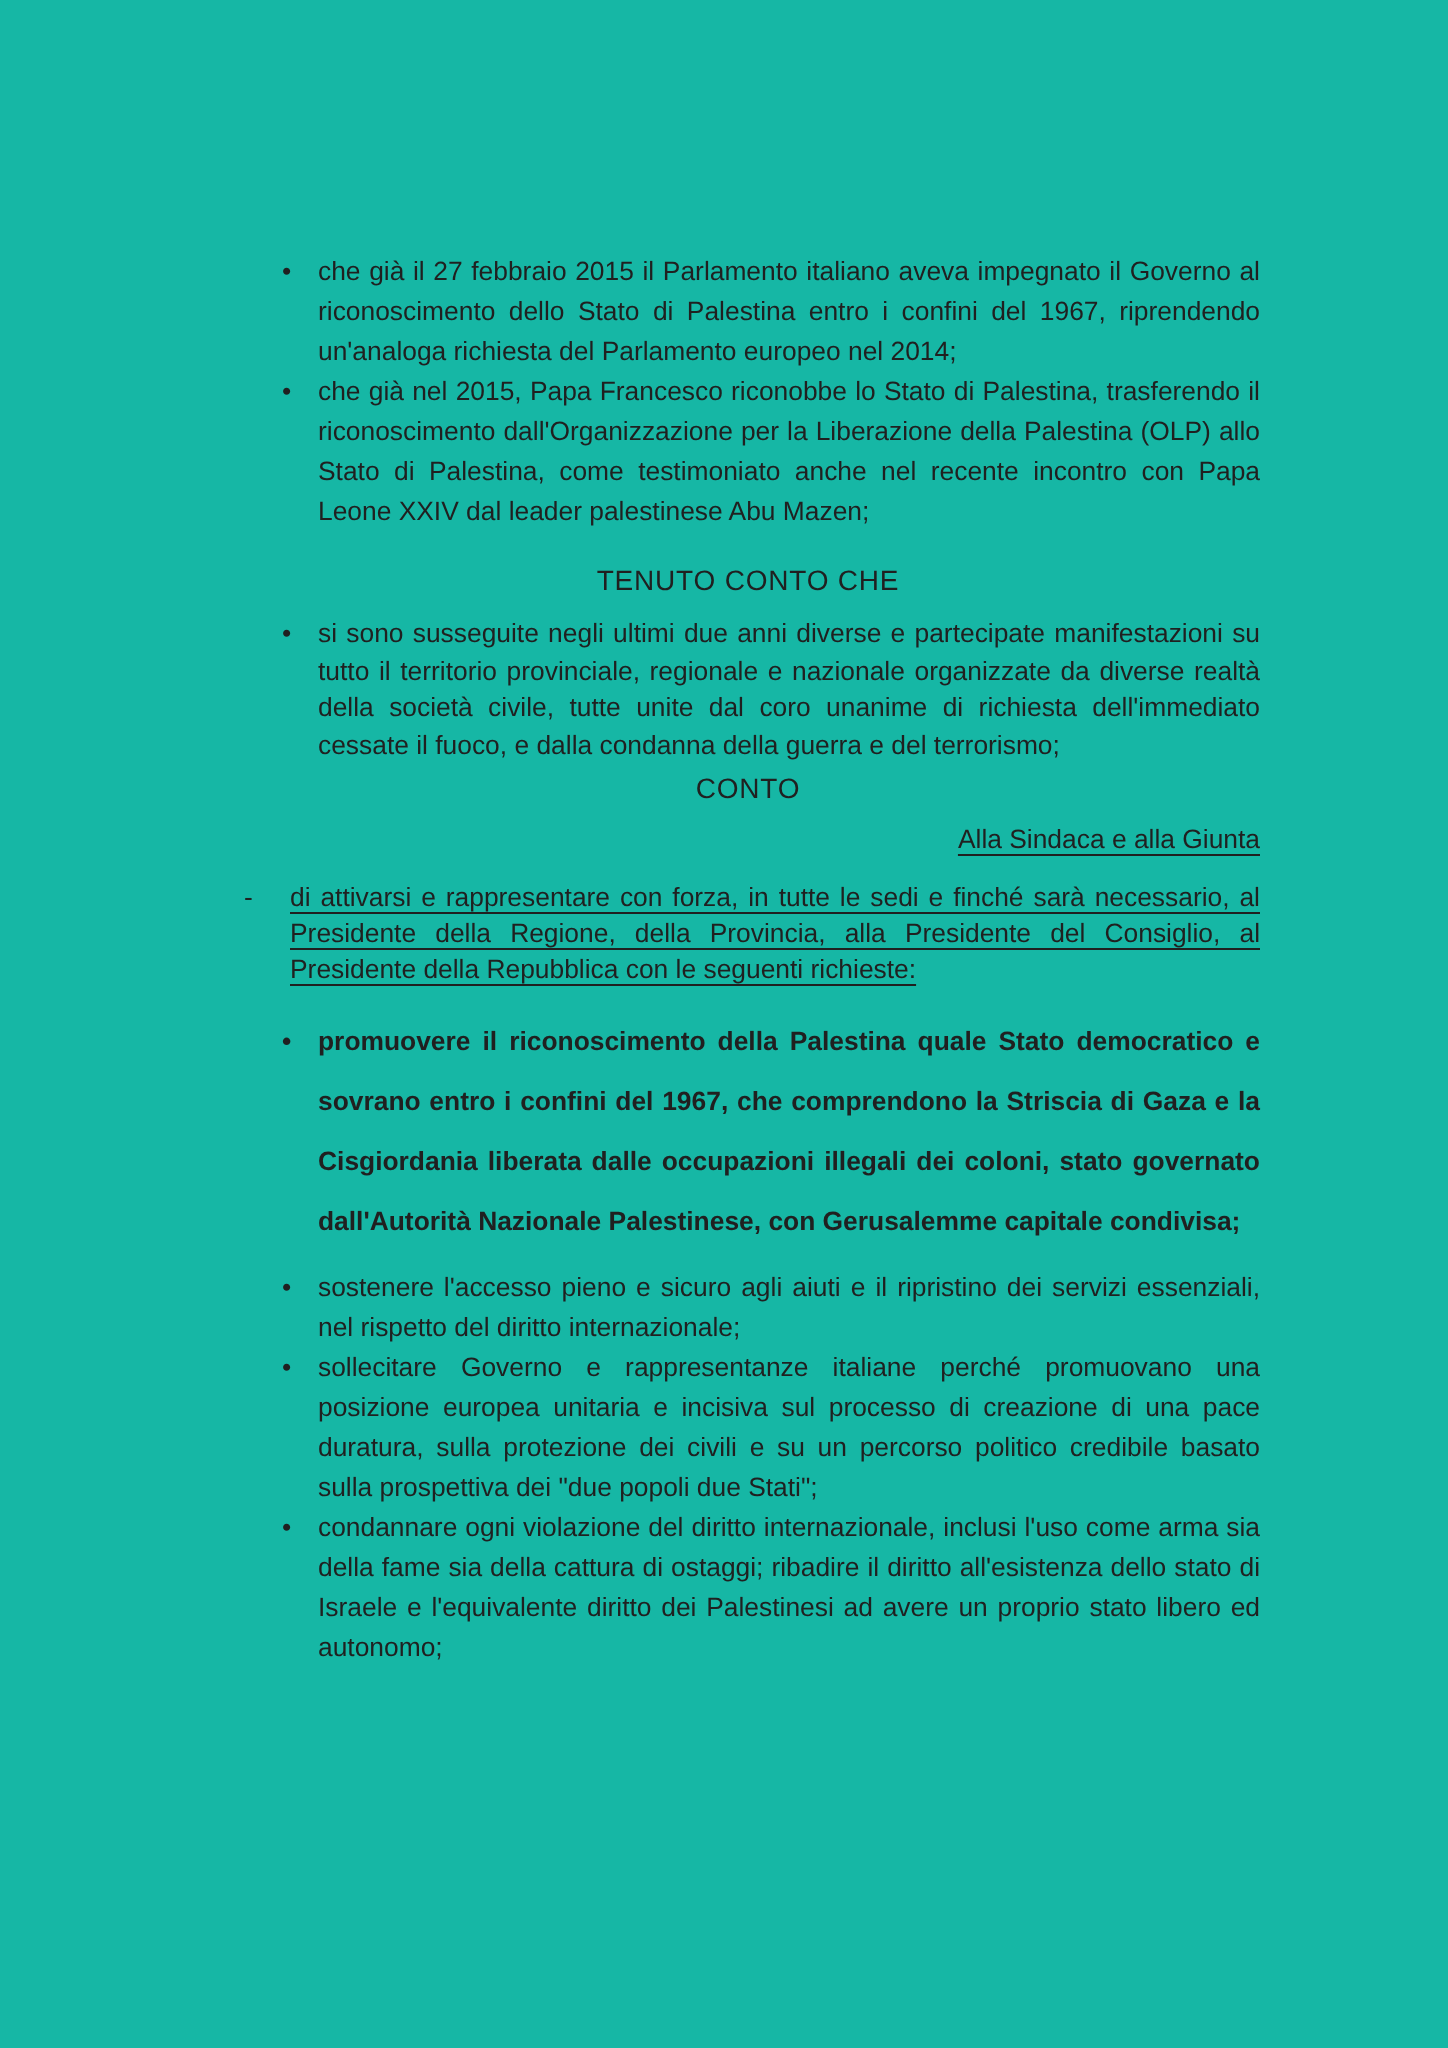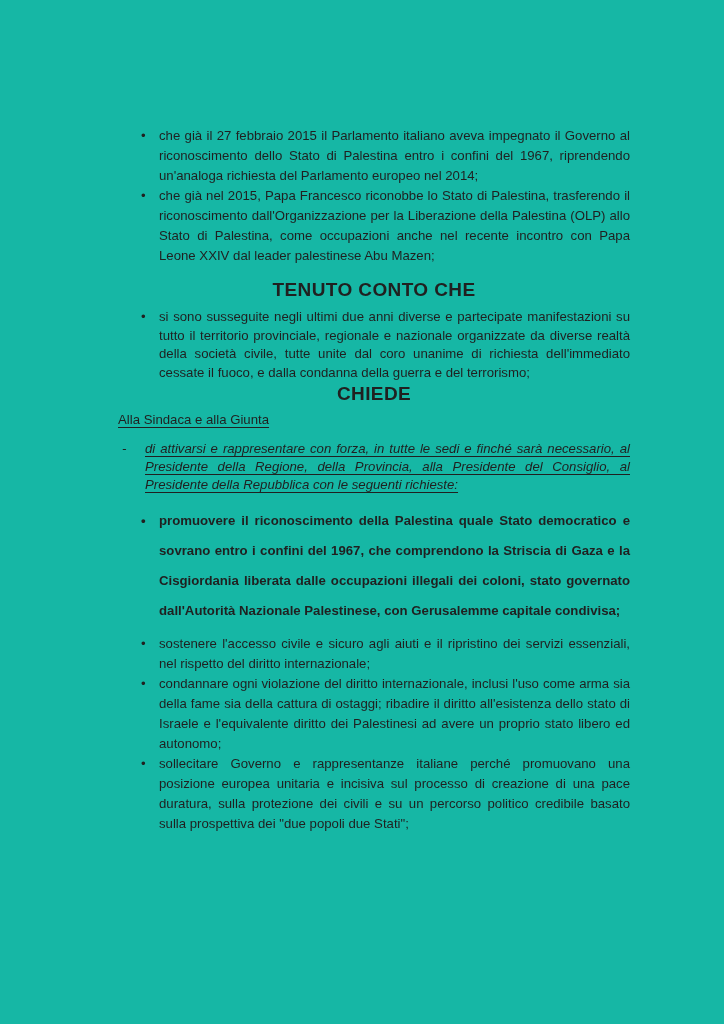--- a/index.html
+++ b/index.html
@@ -22,86 +22,86 @@
     font-size: 13.2px;
     line-height: 20px;
     text-align: justify;
   }
   ul.blist { list-style: none; margin: 0; padding: 0; }
   ul.blist > li { position: relative; padding-left: 41px; }
   .marker { position: absolute; left: 23px; top: 0; }
   .marker::before { content: "\2022"; }
   .heading {
     text-align: center;
-    font-weight: bold;
-    font-size: 19px;
+    font-weight: normal;
+    font-size: 14px;
     line-height: 20px;
     letter-spacing: 0.4px;
   }
   .h-considering { margin-top: 14px; }
   .h-request { margin-top: 2px; }
   .considering-list { line-height: 18.5px; margin-top: 8px !important; }
-  .addressee { margin-top: 6px; text-align: left; }
+  .addressee { margin-top: 6px; text-align: right; }
   .u { text-decoration: underline; text-decoration-thickness: 1px; text-underline-offset: 2.5px; }
-  .dash-item { position: relative; margin-top: 10px; padding-left: 27px; line-height: 18px; font-style: italic; }
+  .dash-item { position: relative; margin-top: 10px; padding-left: 27px; line-height: 18px; }
   .dash { position: absolute; left: 4px; top: 0; }
   .dash::before { content: "-"; }
   .requests-list { margin-top: 12px !important; }
   .req-bold { font-weight: bold; line-height: 30px; margin-bottom: 8px; }
 </style>
 </head>
 <body>
 
 <div class="page scan">
   <div class="content">
 
     <ul class="blist premises-list">
       <li>
         <span class="marker"></span>
         <span>che già il 27 febbraio 2015 il Parlamento italiano aveva impegnato il Governo al riconoscimento dello Stato di Palestina entro i confini del 1967, riprendendo un'analoga richiesta del Parlamento europeo nel 2014;</span>
       </li>
       <li>
         <span class="marker"></span>
-        <span>che già nel 2015, Papa Francesco riconobbe lo Stato di Palestina, trasferendo il riconoscimento dall'Organizzazione per la Liberazione della Palestina (OLP) allo Stato di Palestina, come occupazioni anche nel recente incontro con Papa Leone XXIV dal leader palestinese Abu Mazen;</span>
+        <span>che già nel 2015, Papa Francesco riconobbe lo Stato di Palestina, trasferendo il riconoscimento dall'Organizzazione per la Liberazione della Palestina (OLP) allo Stato di Palestina, come testimoniato anche nel recente incontro con Papa Leone XXIV dal leader palestinese Abu Mazen;</span>
       </li>
     </ul>
 
     <div class="heading h-considering">TENUTO CONTO CHE</div>
 
     <ul class="blist considering-list">
       <li>
         <span class="marker"></span>
         <span>si sono susseguite negli ultimi due anni diverse e partecipate manifestazioni su tutto il territorio provinciale, regionale e nazionale organizzate da diverse realtà della società civile, tutte unite dal coro unanime di richiesta dell'immediato cessate il fuoco, e dalla condanna della guerra e del terrorismo;</span>
       </li>
     </ul>
 
-    <div class="heading h-request">CHIEDE</div>
+    <div class="heading h-request">CONTO</div>
 
     <div class="addressee">
       <span class="u">Alla Sindaca e alla Giunta</span>
     </div>
 
     <div class="dash-item">
       <span class="dash"></span>
       <span class="u">di attivarsi e rappresentare con forza, in tutte le sedi e finché sarà necessario, al Presidente della Regione, della Provincia, alla Presidente del Consiglio, al Presidente della Repubblica con le seguenti richieste:</span>
     </div>
 
     <ul class="blist requests-list">
       <li class="req-bold">
         <span class="marker"></span>
         <span>promuovere il riconoscimento della Palestina quale Stato democratico e sovrano entro i confini del 1967, che comprendono la Striscia di Gaza e la Cisgiordania liberata dalle occupazioni illegali dei coloni, stato governato dall'Autorità Nazionale Palestinese, con Gerusalemme capitale condivisa;</span>
       </li>
       <li>
         <span class="marker"></span>
-        <span>sostenere l'accesso civile e sicuro agli aiuti e il ripristino dei servizi essenziali, nel rispetto del diritto internazionale;</span>
+        <span>sostenere l'accesso pieno e sicuro agli aiuti e il ripristino dei servizi essenziali, nel rispetto del diritto internazionale;</span>
+      </li>
+      <li>
+        <span class="marker"></span>
+        <span>sollecitare Governo e rappresentanze italiane perché promuovano una posizione europea unitaria e incisiva sul processo di creazione di una pace duratura, sulla protezione dei civili e su un percorso politico credibile basato sulla prospettiva dei "due popoli due Stati";</span>
       </li>
       <li>
         <span class="marker"></span>
         <span>condannare ogni violazione del diritto internazionale, inclusi l'uso come arma sia della fame sia della cattura di ostaggi; ribadire il diritto all'esistenza dello stato di Israele e l'equivalente diritto dei Palestinesi ad avere un proprio stato libero ed autonomo;</span>
-      </li>
-      <li>
-        <span class="marker"></span>
-        <span>sollecitare Governo e rappresentanze italiane perché promuovano una posizione europea unitaria e incisiva sul processo di creazione di una pace duratura, sulla protezione dei civili e su un percorso politico credibile basato sulla prospettiva dei "due popoli due Stati";</span>
       </li>
     </ul>
 
   </div>
 </div>
 
 </body></html>

